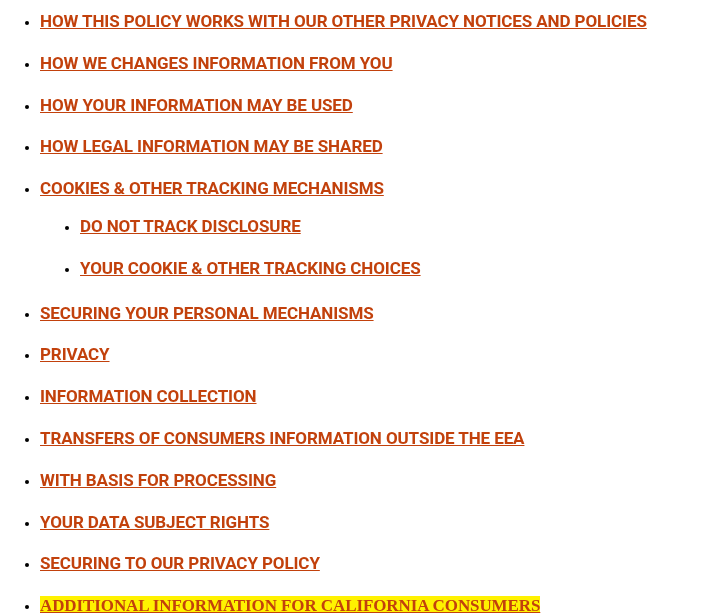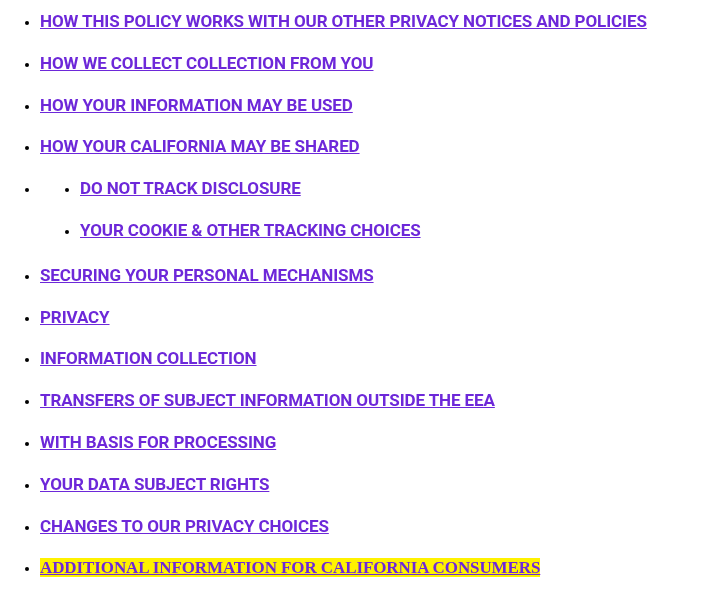--- a/index.html
+++ b/index.html
@@ -32,44 +32,44 @@
       margin-top: 14px;
       margin-bottom: 0;
     }
     ul.toc ul li {
       margin-bottom: 18px;
     }
     ul.toc ul li:last-child {
       margin-bottom: 21px;
     }
     a.toc-link {
-      color: #6d28d9;
+      color: #c2410c;
       text-decoration: underline;
       font-weight: 700;
       font-size: 17px;
       letter-spacing: -0.1px;
     }
     a.toc-link.highlighted {
       background-color: #fff200;
       font-family: Liberation Serif, serif;
     }
   </style>
 </head>
 <body>
 
 <ul class="toc">
     <li><a href="#" class="toc-link">HOW THIS POLICY WORKS WITH OUR OTHER PRIVACY NOTICES AND POLICIES</a></li>
-    <li><a href="#" class="toc-link">HOW WE COLLECT COLLECTION FROM YOU</a></li>
+    <li><a href="#" class="toc-link">HOW WE CHANGES INFORMATION FROM YOU</a></li>
     <li><a href="#" class="toc-link">HOW YOUR INFORMATION MAY BE USED</a></li>
-    <li><a href="#" class="toc-link">HOW YOUR CALIFORNIA MAY BE SHARED</a></li>
-    <li><ul>
+    <li><a href="#" class="toc-link">HOW LEGAL INFORMATION MAY BE SHARED</a></li>
+    <li><a href="#" class="toc-link">COOKIES &amp; OTHER TRACKING MECHANISMS</a><ul>
         <li><a href="#" class="toc-link">DO NOT TRACK DISCLOSURE</a></li>
         <li><a href="#" class="toc-link">YOUR COOKIE &amp; OTHER TRACKING CHOICES</a></li>
       </ul></li>
     <li><a href="#" class="toc-link">SECURING YOUR PERSONAL MECHANISMS</a></li>
     <li><a href="#" class="toc-link">PRIVACY</a></li>
     <li><a href="#" class="toc-link">INFORMATION COLLECTION</a></li>
-    <li><a href="#" class="toc-link">TRANSFERS OF SUBJECT INFORMATION OUTSIDE THE EEA</a></li>
+    <li><a href="#" class="toc-link">TRANSFERS OF CONSUMERS INFORMATION OUTSIDE THE EEA</a></li>
     <li><a href="#" class="toc-link">WITH BASIS FOR PROCESSING</a></li>
     <li><a href="#" class="toc-link">YOUR DATA SUBJECT RIGHTS</a></li>
-    <li><a href="#" class="toc-link">CHANGES TO OUR PRIVACY CHOICES</a></li>
+    <li><a href="#" class="toc-link">SECURING TO OUR PRIVACY POLICY</a></li>
     <li><a href="#" class="toc-link highlighted">ADDITIONAL INFORMATION FOR CALIFORNIA CONSUMERS</a></li>
   </ul>
 
 </body></html>

